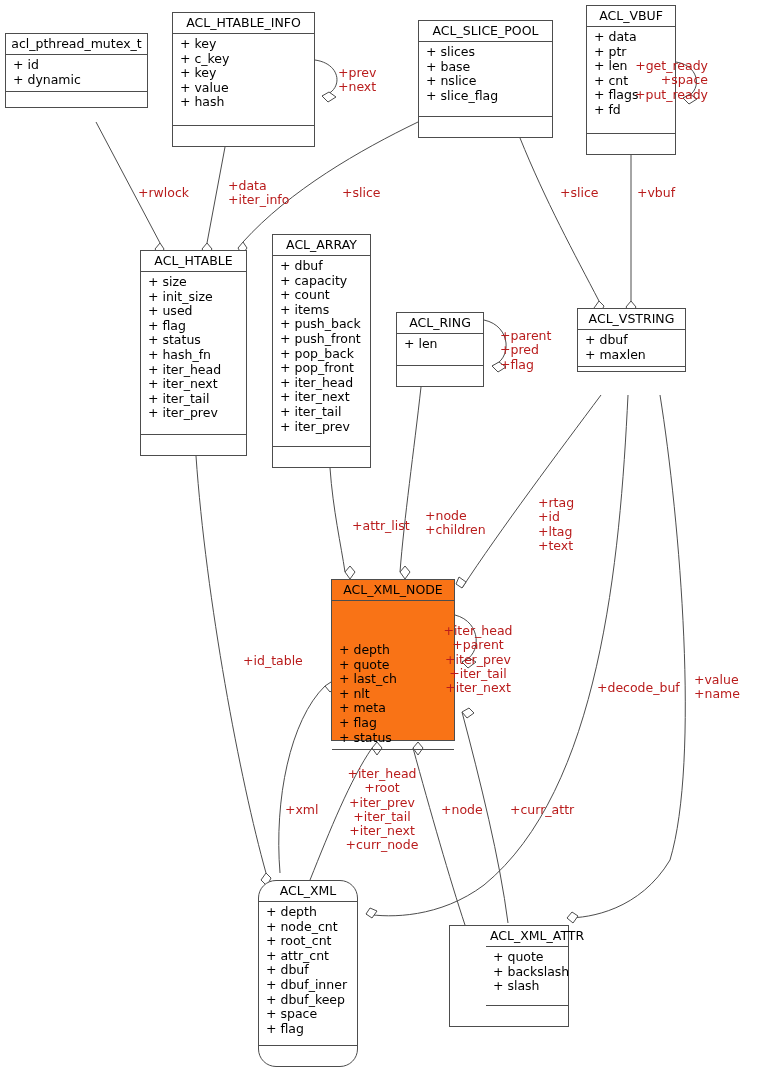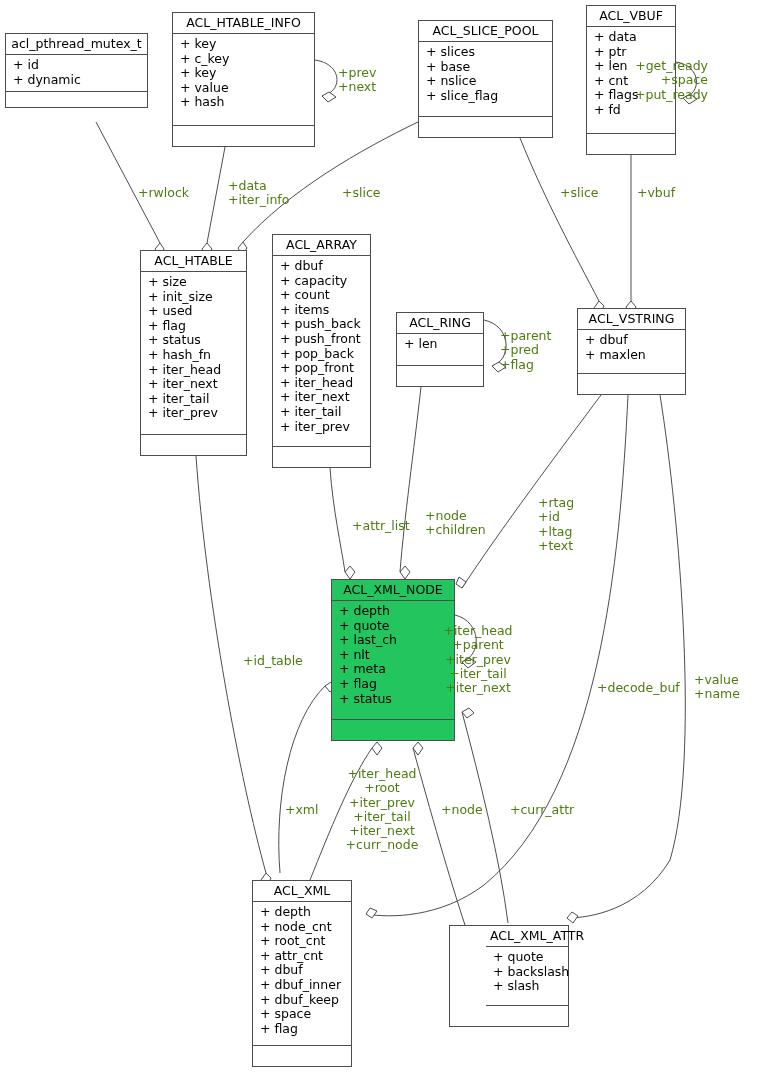--- a/index.html
+++ b/index.html
@@ -19,21 +19,21 @@
   
   .cls {
     position: absolute;
     box-sizing: border-box;
     border: 1px solid #4d4d4d;
     background: #ffffff;
     display: flex;
     flex-direction: column;
     z-index: 5;
   }
-  .cls.filled { background: #22c55e; }
+  .cls.filled { background: #f97316; gap: 39px; }
   .cls .cls-name {
     font-size: 12.5px;
     color: #000000;
     text-align: center;
     padding: 3px 4px 4px 4px;
     border-bottom: 1px solid #4d4d4d;
     line-height: 13px;
     white-space: nowrap;
   }
   .cls .cls-attrs {
@@ -49,21 +49,21 @@
     white-space: nowrap;
   }
   .cls .cls-ops {
     min-height: 20px;
   }
   
   .elabel {
     position: absolute;
     font-size: 12.5px;
     line-height: 14.3px;
-    color: #4d7c0f;
+    color: #b91c1c;
     white-space: nowrap;
     z-index: 6;
   }
   .elabel.ctr { text-align: center; }
   .elabel.rt  { text-align: right; }
   .elabel.lf  { text-align: left; }
   
   #wires {
     position: absolute;
     left: 0; top: 0;
@@ -215,42 +215,42 @@
         </div>
         <div class="cls-ops"></div>
       </div>
       <div class="cls" style="left: 396px; top: 312px; width: 88px; height: 75px;">
         <div class="cls-name">ACL_RING</div>
         <div class="cls-attrs">
           <div class="attr">+ len</div>
         </div>
         <div class="cls-ops"></div>
       </div>
-      <div class="cls" style="left: 577px; top: 308px; width: 109px; height: 87px;">
+      <div class="cls" style="left: 577px; top: 308px; width: 109px; height: 64px;">
         <div class="cls-name">ACL_VSTRING</div>
         <div class="cls-attrs">
           <div class="attr">+ dbuf</div>
           <div class="attr">+ maxlen</div>
         </div>
         <div class="cls-ops"></div>
       </div>
       <div class="cls filled" style="left: 331px; top: 579px; width: 124px; height: 162px;">
         <div class="cls-name">ACL_XML_NODE</div>
         <div class="cls-attrs">
           <div class="attr">+ depth</div>
           <div class="attr">+ quote</div>
           <div class="attr">+ last_ch</div>
           <div class="attr">+ nlt</div>
           <div class="attr">+ meta</div>
           <div class="attr">+ flag</div>
           <div class="attr">+ status</div>
         </div>
         <div class="cls-ops"></div>
       </div>
-      <div class="cls" style="left: 252px; top: 880px; width: 100px; height: 187px;">
+      <div class="cls" style="left: 258px; top: 880px; width: 100px; height: 187px; border-radius: 18px;">
         <div class="cls-name">ACL_XML</div>
         <div class="cls-attrs">
           <div class="attr">+ depth</div>
           <div class="attr">+ node_cnt</div>
           <div class="attr">+ root_cnt</div>
           <div class="attr">+ attr_cnt</div>
           <div class="attr">+ dbuf</div>
           <div class="attr">+ dbuf_inner</div>
           <div class="attr">+ dbuf_keep</div>
           <div class="attr">+ space</div>

